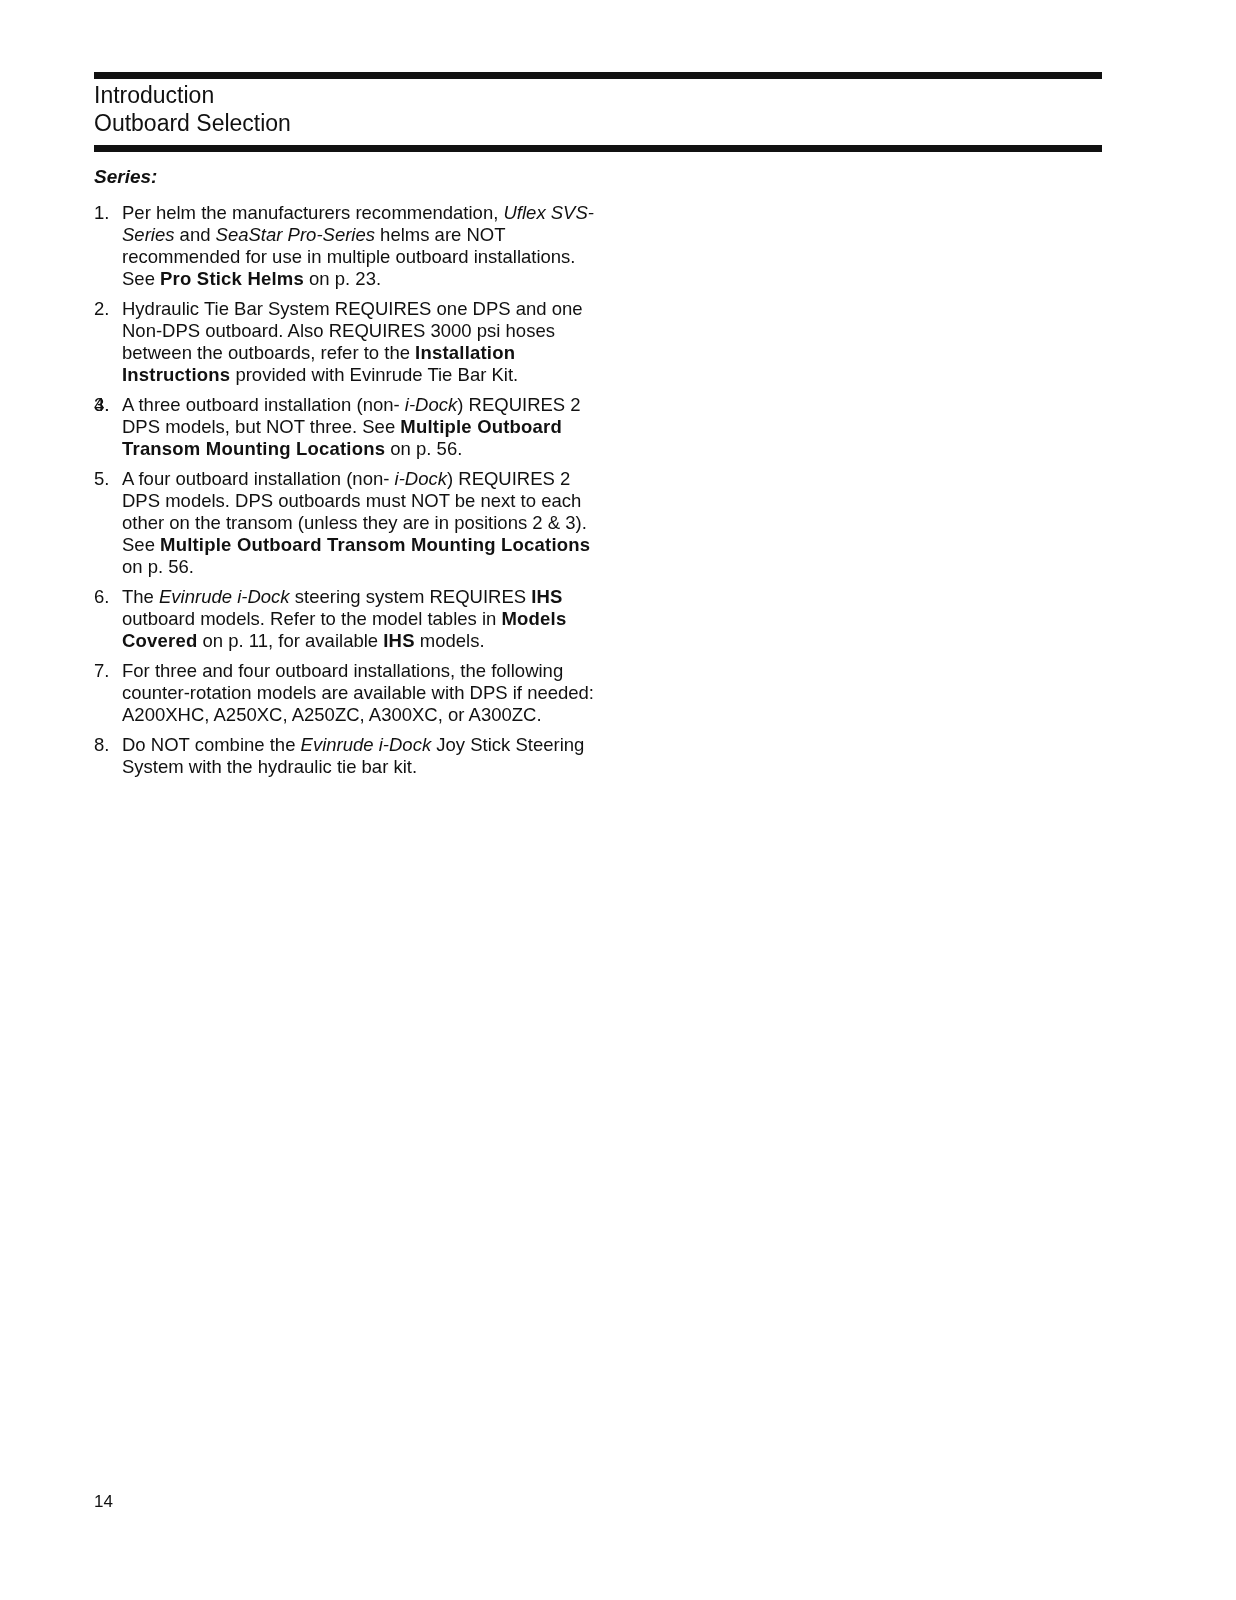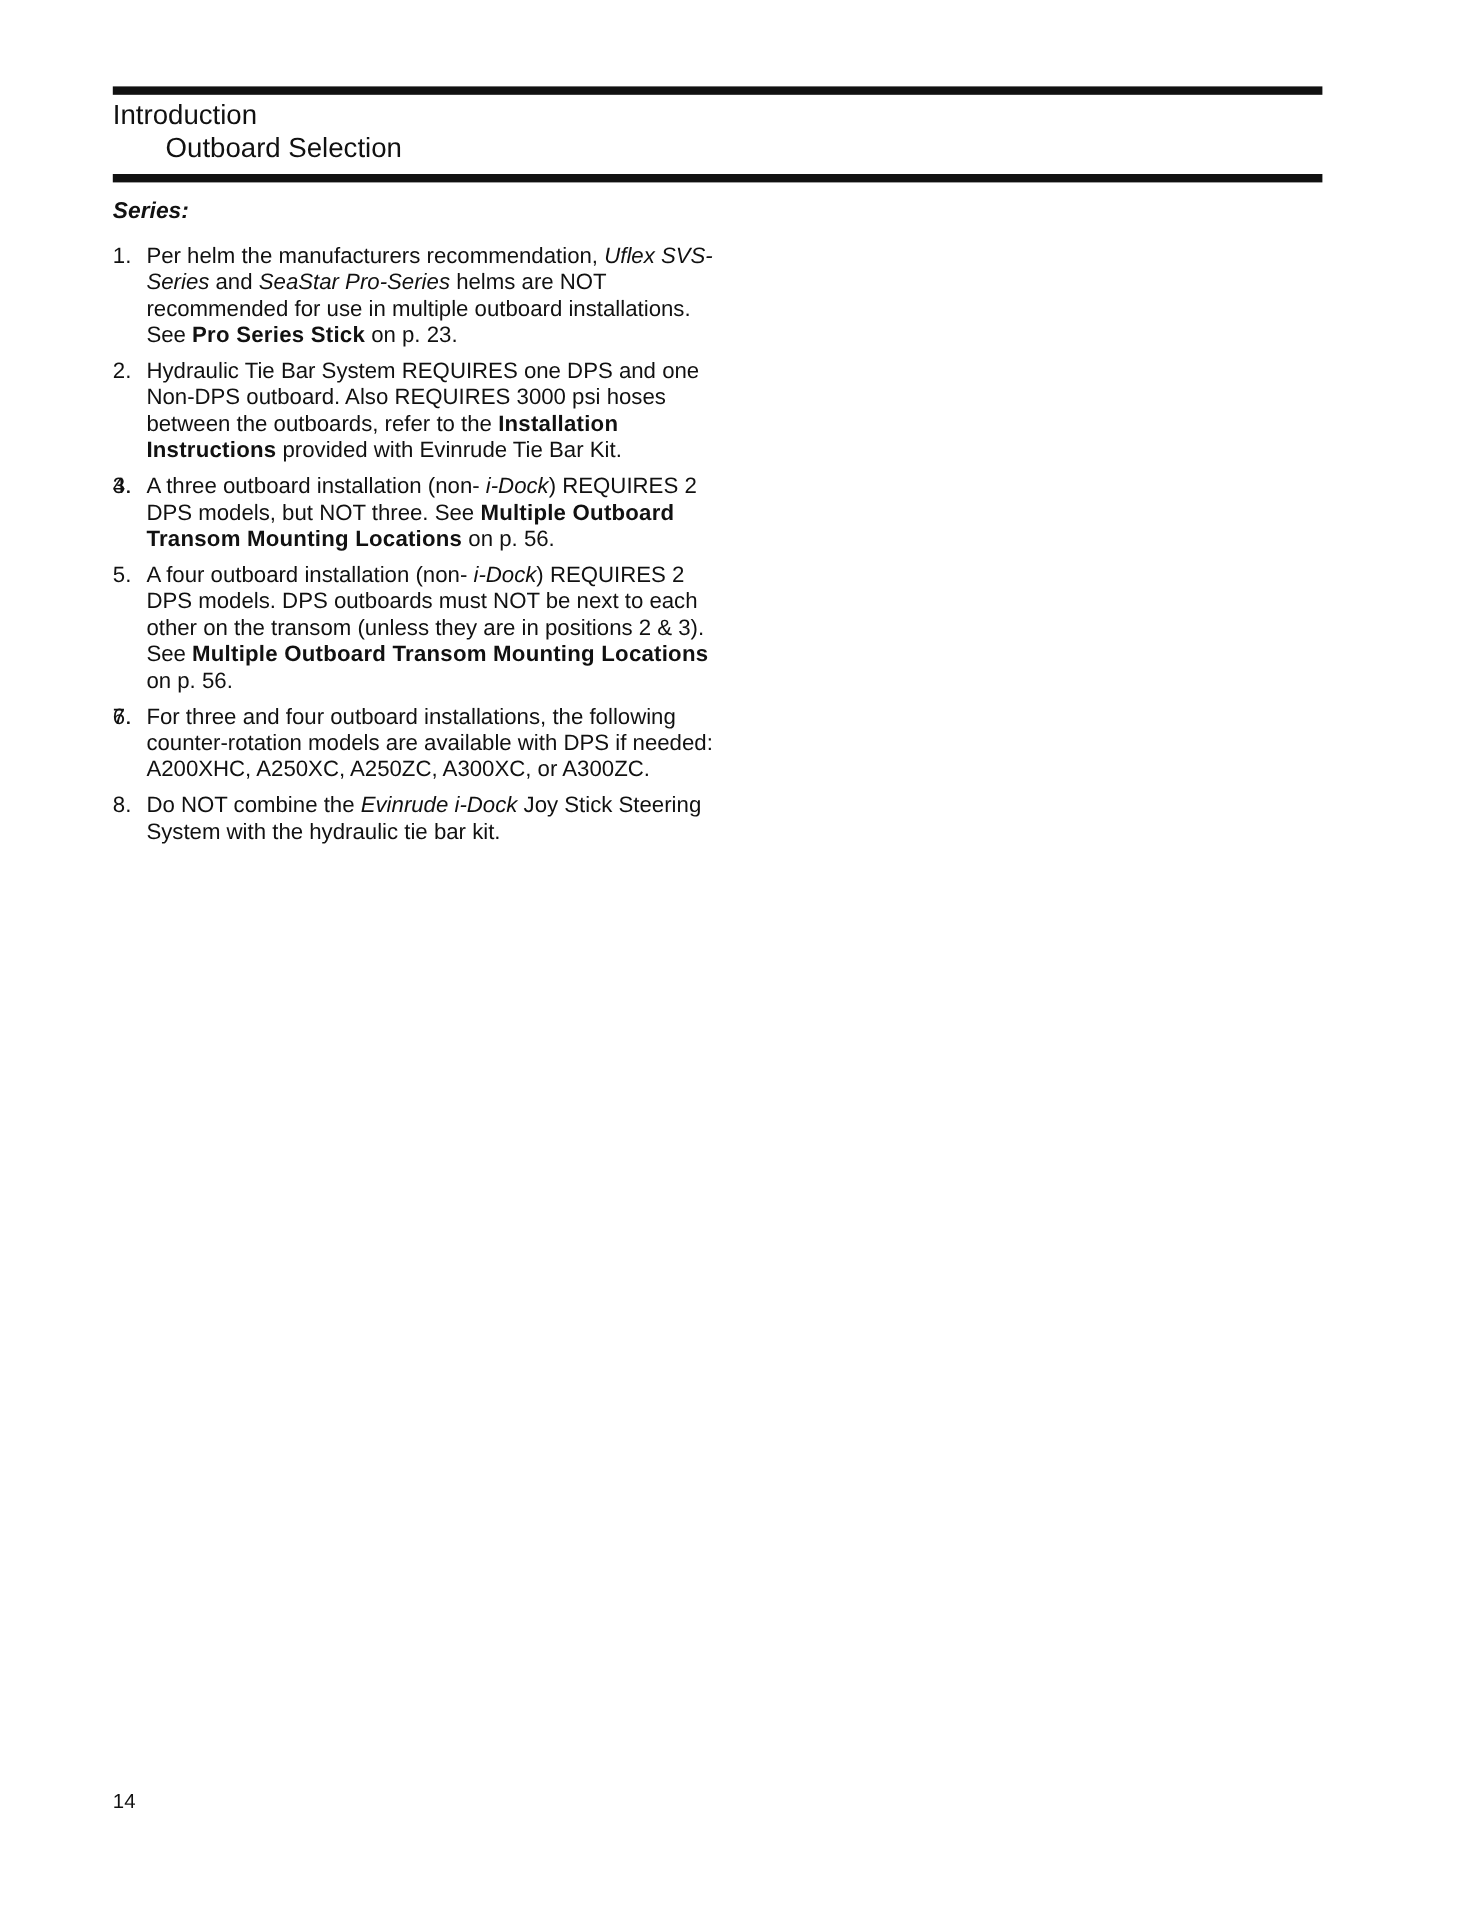--- a/index.html
+++ b/index.html
@@ -2,43 +2,43 @@
 <html><head>
   <meta charset="utf-8">
   <style>
     html, body { margin: 0; padding: 0; background: #ffffff; }
     body { width: 1236px; height: 1600px; position: relative; overflow: hidden; color: #111111;
            font-family: "Liberation Sans", sans-serif; }
     .rule { position: absolute; left: 94px; width: 1008px; height: 7px; background: #111111; }
     .rule.top { top: 72px; }
     .rule.bottom { top: 145px; }
     .title { position: absolute; left: 94px; top: 81px; font-size: 23px; font-weight: normal; line-height: 28px; }
-    .subtitle { position: absolute; left: 94px; top: 109px; font-size: 23px; line-height: 28px; margin-left: 44px; }
+    .subtitle { position: absolute; left: 94px; top: 109px; font-size: 23px; line-height: 28px; }
     .notes-label { position: absolute; left: 94px; top: 166px; font-size: 19px; font-weight: bold; font-style: italic; }
     .notes { position: absolute; left: 94px; top: 202px; width: 500px; margin: 0; padding: 0; list-style: none; }
     .note { position: relative; padding-left: 28px; font-size: 18.5px; line-height: 22px; margin-bottom: 8px; }
     .num { position: absolute; left: 0; top: 0; }
     .note b { font-weight: bold; letter-spacing: 0.2px; }
     .note i { font-style: italic; }
     .page-num { position: absolute; left: 94px; top: 1492px; font-size: 17px; }
   </style>
 </head>
 <body>
 
 <div class="rule top"></div>
 <div class="title">Introduction</div>
 <div class="subtitle">Outboard Selection</div>
 <div class="rule bottom"></div>
 
 <div class="notes-label">Series:</div>
 
 <ol class="notes">
-  <li class="note"><span class="num">1.</span><span class="body"><span>Per helm the manufacturers recommendation, </span><i>Uflex SVS-Series</i><span> and </span><i>SeaStar Pro-Series</i><span> helms are NOT recommended for use in multiple outboard installations. See </span><b>Pro Series Stick</b><span> on p. 23.</span></span></li>
+  <li class="note"><span class="num">1.</span><span class="body"><span>Per helm the manufacturers recommendation, </span><i>Uflex SVS-Series</i><span> and </span><i>SeaStar Pro-Series</i><span> helms are NOT recommended for use in multiple outboard installations. See </span><b>Pro Stick Helms</b><span> on p. 23.</span></span></li>
   <li class="note"><span class="num">2.</span><span class="body"><span>Hydraulic Tie Bar System REQUIRES one DPS and one Non-DPS outboard. Also REQUIRES 3000 psi hoses between the outboards, refer to the </span><b>Installation Instructions</b><span> provided with Evinrude Tie Bar Kit.</span></span></li>
   <li class="note"><span class="num">3.</span></li>
   <li class="note"><span class="num">4.</span><span class="body"><span>A three outboard installation (non- </span><i>i-Dock</i><span>) REQUIRES 2 DPS models, but NOT three. See </span><b>Multiple Outboard Transom Mounting Locations</b><span> on p. 56.</span></span></li>
   <li class="note"><span class="num">5.</span><span class="body"><span>A four outboard installation (non- </span><i>i-Dock</i><span>) REQUIRES 2 DPS models. DPS outboards must NOT be next to each other on the transom (unless they are in positions 2 &amp; 3). See </span><b>Multiple Outboard Transom Mounting Locations</b><span> on p. 56.</span></span></li>
-  <li class="note"><span class="num">6.</span></li>
+  <li class="note"><span class="num">6.</span><span class="body"><span>The </span><i>Evinrude i-Dock</i><span> steering system  REQUIRES </span><b>IHS</b><span> outboard models. Refer to the model tables in </span><b>Models Covered</b><span> on p. 11, for available </span><b>IHS</b><span> models.</span></span></li>
   <li class="note"><span class="num">7.</span><span class="body"><span>For three and four outboard installations, the following counter-rotation models are available with DPS if needed: A200XHC, A250XC, A250ZC, A300XC, or A300ZC.</span></span></li>
   <li class="note"><span class="num">8.</span><span class="body"><span>Do NOT combine the </span><i>Evinrude i-Dock</i><span> Joy Stick Steering System with the hydraulic tie bar kit.</span></span></li>
 </ol>
 
 <div class="page-num">14</div>
 
 </body></html>

